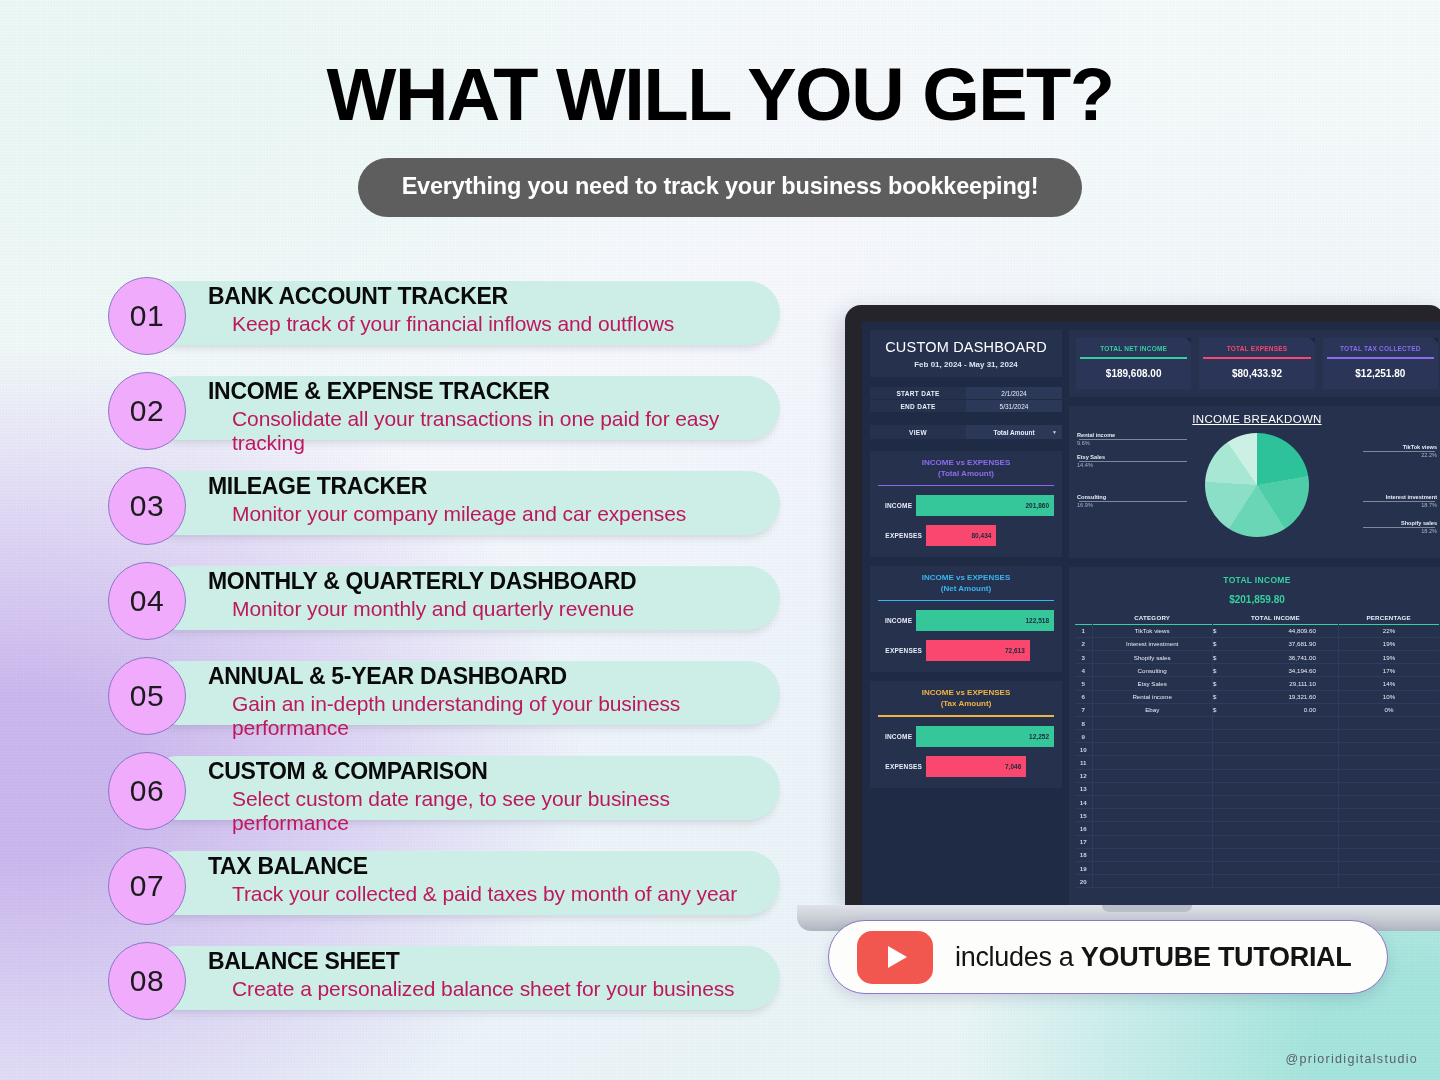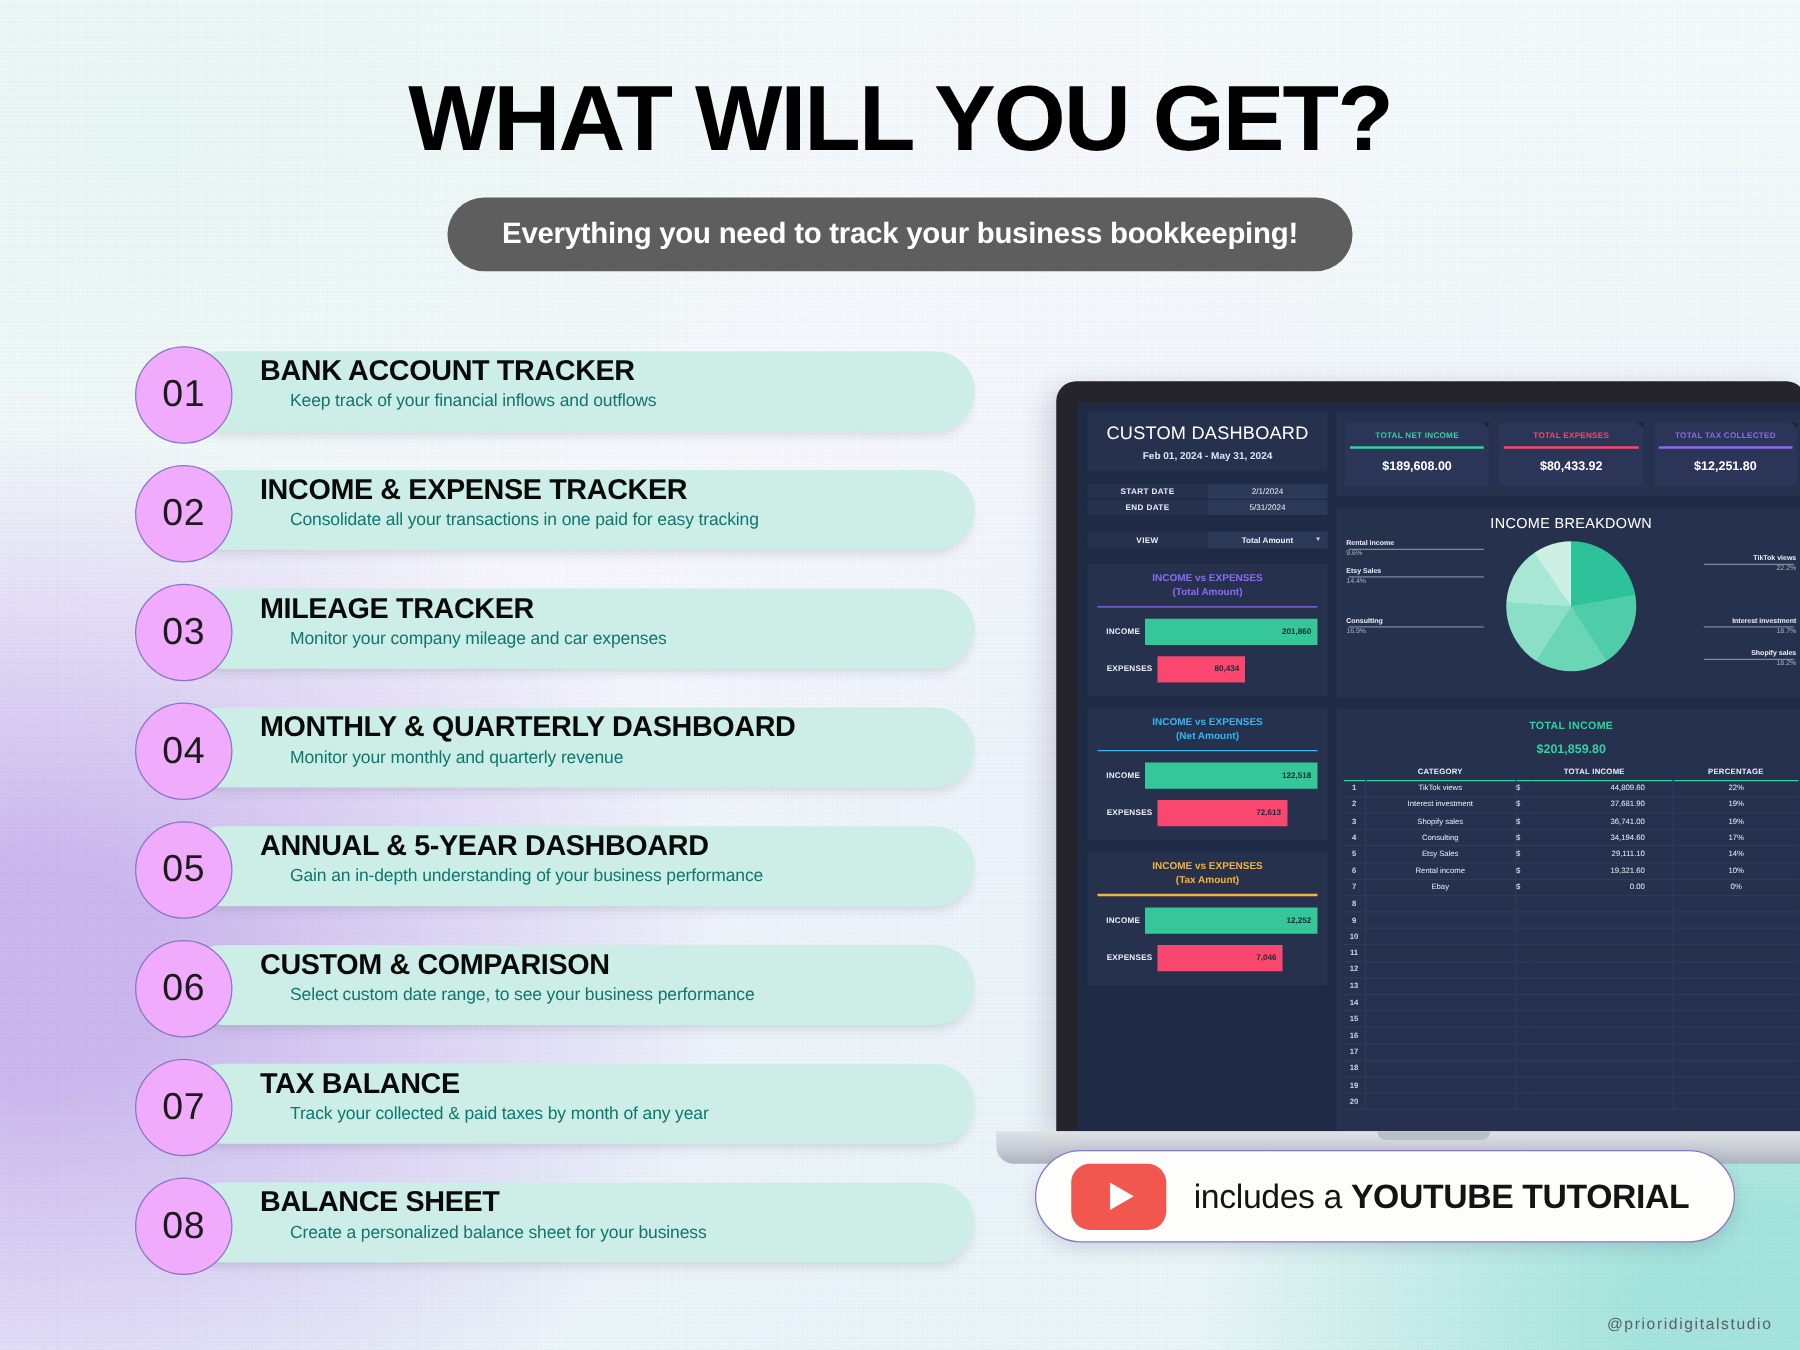--- a/index.html
+++ b/index.html
@@ -73,21 +73,21 @@
   }
   .feature-text {
     position: absolute; left: 100px; top: 6px; right: 18px;
     z-index: 2;
   }
   .feature-title {
     font-size: 23px; font-weight: 800; color: #0a0a0a;
     letter-spacing: -0.3px; line-height: 1.15;
   }
   .feature-desc {
-    font-size: 14px; color: #0f766e; margin-top: 3px;
+    font-size: 21px; color: #be185d; margin-top: 3px;
     padding-left: 24px; letter-spacing: -0.1px;
   }
 
   
   #laptop { position: absolute; left: 845px; top: 305px; width: 600px; }
   #laptop-lid {
     position: relative;
     width: 600px; height: 600px;
     background: #24242a;
     border-radius: 16px 16px 0 0;
@@ -145,21 +145,21 @@
   
   #kpi-row { display: flex; gap: 8px; background: #26314e; padding: 8px 7px; }
   .kpi { flex: 1; background: #2a3557; padding: 7px 4px 10px; text-align: center; position: relative; }
   .kpi-corner { position: absolute; right: 0; top: 0; width: 0; height: 0; border-top: 5px solid #1c2540; border-left: 5px solid transparent; }
   .kpi-lbl { font-size: 6.5px; font-weight: 700; letter-spacing: .2px; }
   .kpi-rule { height: 1.6px; margin: 5px 0 9px; }
   .kpi-val { font-size: 10px; color: #fff; font-weight: 700; }
 
   
   #pie-panel { background: #26314e; padding: 7px 6px 6px; position: relative; height: 152px; }
-  #pie-title { text-align: center; color: #fff; font-size: 11.5px; letter-spacing: .3px; }
+  #pie-title { text-align: center; color: #fff; font-size: 11.5px; letter-spacing: .3px; text-decoration: underline; }
   #pie-wrap { position: relative; height: 118px; margin-top: 2px; }
   #pie { position: absolute; left: 50%; top: 6px; transform: translateX(-50%); width: 104px; height: 104px; border-radius: 50%; }
   .pie-lbl { position: absolute; font-size: 5.6px; line-height: 1.5; }
   .pie-lbl .pl-name { color: #e9edf7; font-weight: 700; display: block; }
   .pie-lbl .pl-pct { color: #aab4ca; display: block; }
   .pie-lbl.right { text-align: right; }
   .leader { position: absolute; height: 1px; background: #7d889f; }
 
   
   #inc-panel { background: #26314e; padding: 8px 6px 0; flex: 1; overflow: hidden; }

